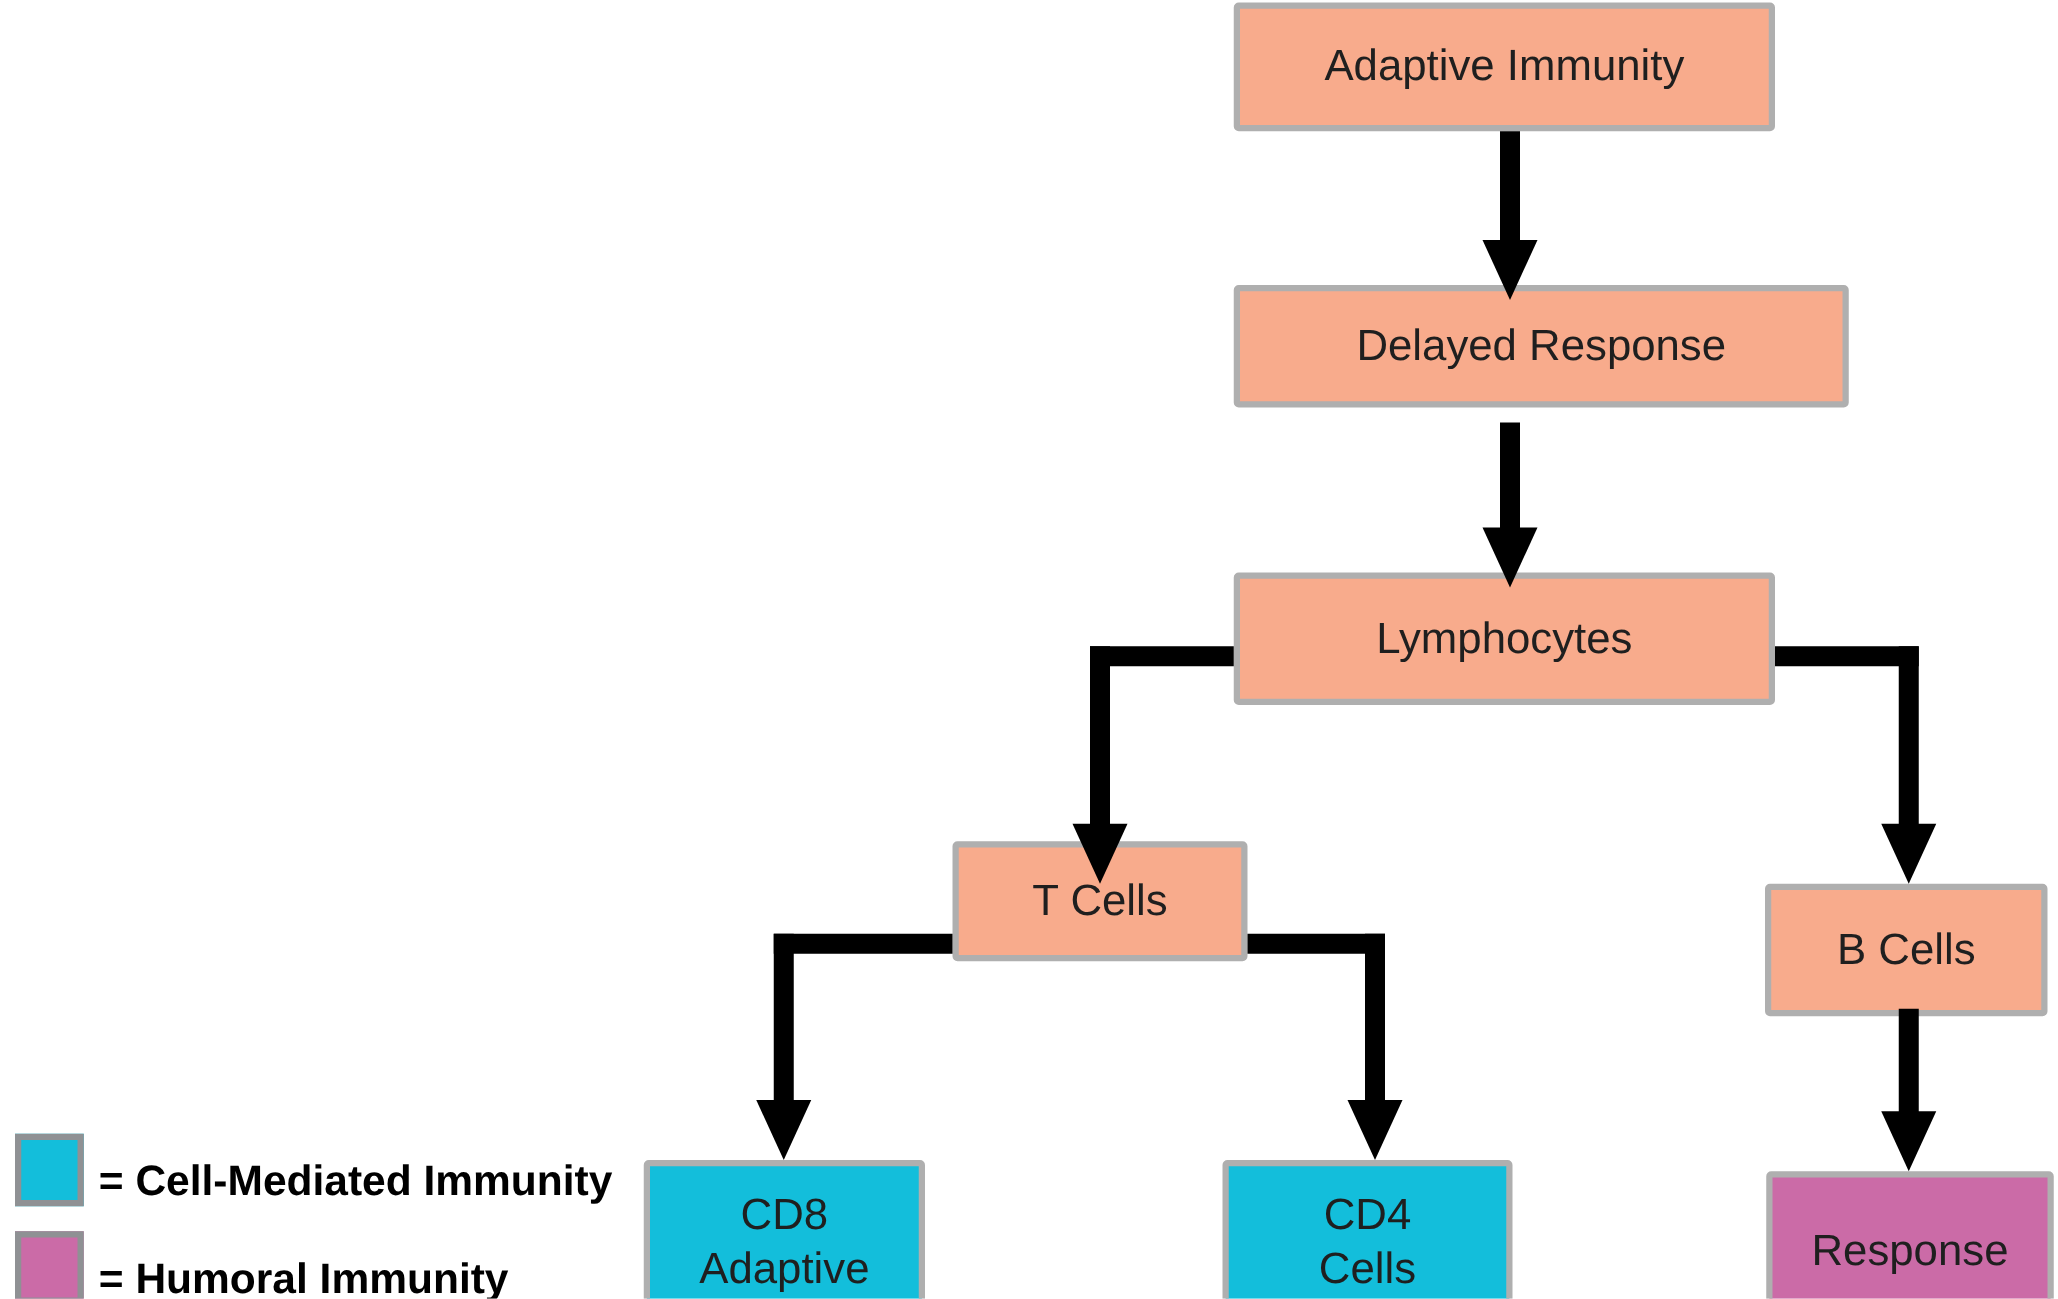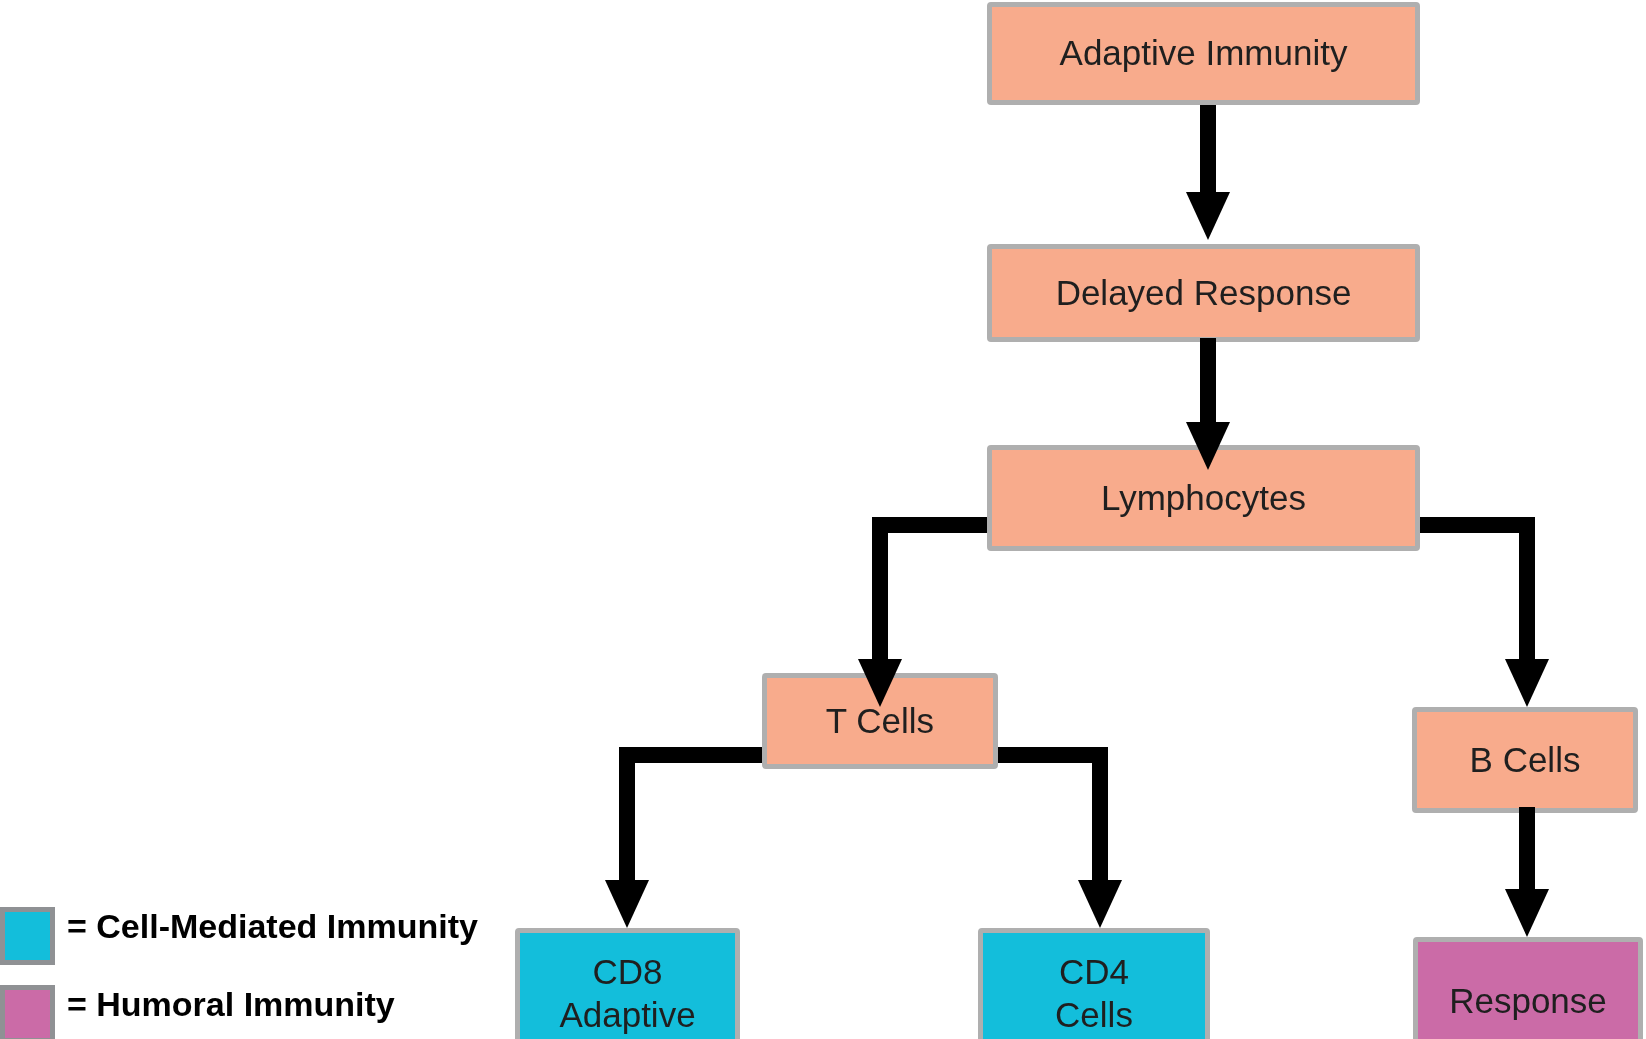--- a/index.html
+++ b/index.html
@@ -31,21 +31,22 @@
   .head{
     position:absolute;
     width:0;height:0;
     border-left:22px solid transparent;
     border-right:22px solid transparent;
     border-top:48px solid #000000;
   }
   .legend-item{
     position:absolute;
     display:flex;
-    align-items:flex-start;
+    align-items:flex-end;
+    padding-left:12px;
   }
   .swatch{
     box-sizing:border-box;
     width:55px;height:58px;
     border:5px solid #8f9194;
     flex:0 0 auto;
   }
   .swatch.cyan{background:#13bedb;}
   .swatch.pink{background:#cb6ba7;}
   .legend-label{
@@ -58,25 +59,25 @@
 </style>
 </head>
 <body>
 
 <div class="canvas">
 
   <div class="node salmon" style="left:987px;top:2px;width:433px;height:103px;">
     <span>Adaptive Immunity</span>
   </div>
 
-  <div class="node salmon" style="left:987px;top:244px;width:433px;height:98px;">
+  <div class="node salmon" style="left:987px;top:228px;width:492px;height:98px;">
     <span>Delayed Response</span>
   </div>
 
-  <div class="node salmon" style="left:987px;top:445px;width:433px;height:106px;">
+  <div class="node salmon" style="left:987px;top:458px;width:433px;height:106px;">
     <span>Lymphocytes</span>
   </div>
 
   <div class="node salmon" style="left:762px;top:673px;width:236px;height:96px;">
     <span>T Cells</span>
   </div>
 
   <div class="node salmon" style="left:1412px;top:707px;width:226px;height:106px;">
     <span>B Cells</span>
   </div>

